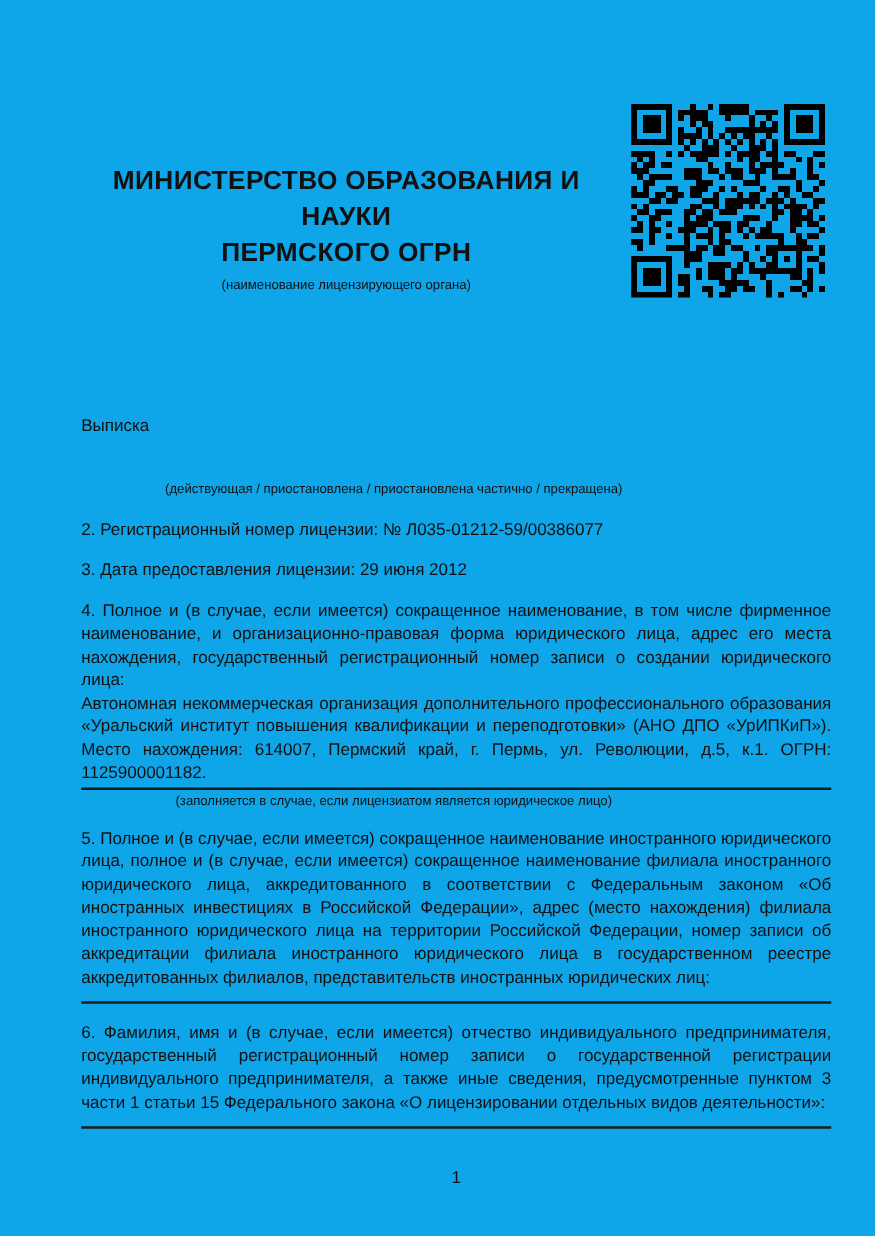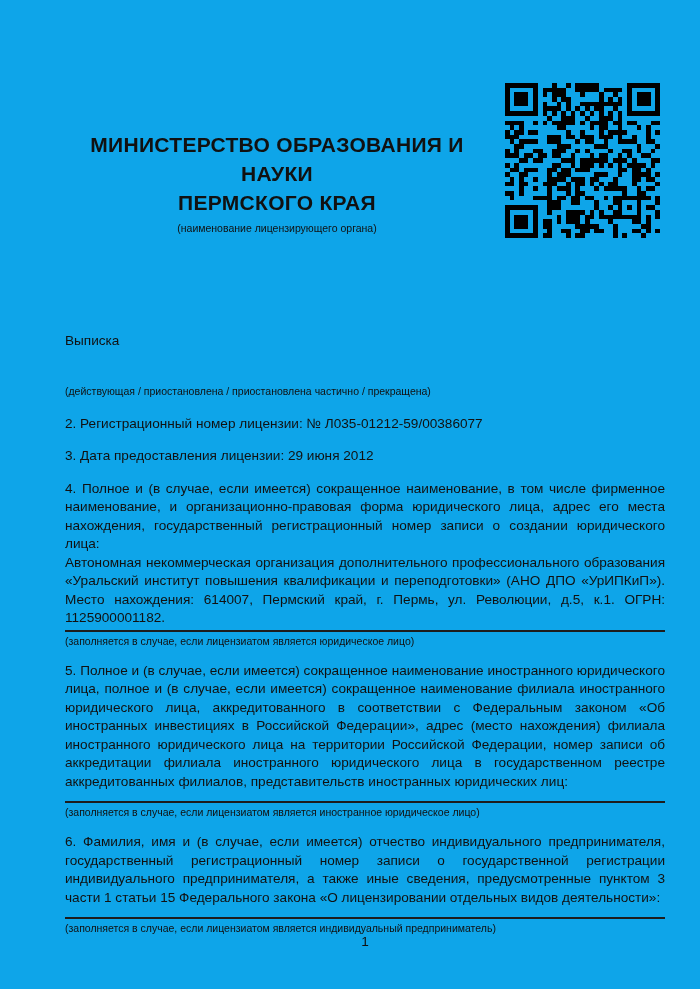--- a/index.html
+++ b/index.html
@@ -14,36 +14,36 @@
   .ministry{position:absolute;left:0;top:130px;width:424px;text-align:center;}
   .ministry-name{font-weight:bold;font-size:21px;line-height:29px;letter-spacing:.3px;}
   .ministry-caption{font-size:10.5px;line-height:13px;margin-top:5px;}
   .qr-wrap{position:absolute;left:440px;top:83px;width:155px;height:155px;}
   .qr-wrap svg{display:block;width:155px;height:155px;}
   .doc-title{text-align:left;margin-bottom:33px;margin-top:35px;}
   .item{margin-bottom:14px;}
   .item-1{margin-bottom:16px;}
   .item-6{margin-bottom:26px;}
   .just{text-align:justify;}
-  .item-note{font-size:10.5px;line-height:15px;text-align:left;padding-right:100px;margin-top:1px;}
-  .fill-caption{font-size:10.5px;line-height:14px;text-align:left;padding-right:100px;margin-top:2px;}
+  .item-note{font-size:10.5px;line-height:15px;text-align:center;padding-right:100px;margin-top:1px;}
+  .fill-caption{font-size:10.5px;line-height:14px;text-align:center;padding-right:100px;margin-top:2px;}
   .rule{border-top:2px solid #1d1d1d;margin-top:2px;height:0;}
   .spacer{height:8px;}
   .page-number{position:absolute;left:65px;right:35px;bottom:38px;text-align:center;font-size:13.6px;}
 </style>
 </head>
 <body>
 
 <div class="page">
 
   <div class="top-area">
     <div class="ministry">
       <div class="ministry-name">
         <div>МИНИСТЕРСТВО ОБРАЗОВАНИЯ И НАУКИ</div>
-        <div>ПЕРМСКОГО КРАЯ</div>
+        <div>ПЕРМСКОГО ОГРН</div>
       </div>
       <div class="ministry-caption">(наименование лицензирующего органа)</div>
     </div>
     <div class="qr-wrap">
       <svg id="qr" viewBox="0 0 33 33" shape-rendering="crispEdges">
           <path d="M0 0h1v1h-1zM1 0h1v1h-1zM2 0h1v1h-1zM3 0h1v1h-1zM4 0h1v1h-1zM5 0h1v1h-1zM6 0h1v1h-1zM10 0h1v1h-1zM13 0h1v1h-1zM15 0h1v1h-1zM16 0h1v1h-1zM17 0h1v1h-1zM18 0h1v1h-1zM19 0h1v1h-1zM26 0h1v1h-1zM27 0h1v1h-1zM28 0h1v1h-1zM29 0h1v1h-1zM30 0h1v1h-1zM31 0h1v1h-1zM32 0h1v1h-1zM0 1h1v1h-1zM6 1h1v1h-1zM8 1h1v1h-1zM9 1h1v1h-1zM10 1h1v1h-1zM11 1h1v1h-1zM12 1h1v1h-1zM15 1h1v1h-1zM16 1h1v1h-1zM17 1h1v1h-1zM18 1h1v1h-1zM19 1h1v1h-1zM21 1h1v1h-1zM22 1h1v1h-1zM23 1h1v1h-1zM24 1h1v1h-1zM26 1h1v1h-1zM32 1h1v1h-1zM0 2h1v1h-1zM2 2h1v1h-1zM3 2h1v1h-1zM4 2h1v1h-1zM6 2h1v1h-1zM8 2h1v1h-1zM10 2h1v1h-1zM11 2h1v1h-1zM12 2h1v1h-1zM16 2h1v1h-1zM20 2h1v1h-1zM23 2h1v1h-1zM26 2h1v1h-1zM28 2h1v1h-1zM29 2h1v1h-1zM30 2h1v1h-1zM32 2h1v1h-1zM0 3h1v1h-1zM2 3h1v1h-1zM3 3h1v1h-1zM4 3h1v1h-1zM6 3h1v1h-1zM10 3h1v1h-1zM12 3h1v1h-1zM13 3h1v1h-1zM20 3h1v1h-1zM22 3h1v1h-1zM24 3h1v1h-1zM26 3h1v1h-1zM28 3h1v1h-1zM29 3h1v1h-1zM30 3h1v1h-1zM32 3h1v1h-1zM0 4h1v1h-1zM2 4h1v1h-1zM3 4h1v1h-1zM4 4h1v1h-1zM6 4h1v1h-1zM8 4h1v1h-1zM11 4h1v1h-1zM13 4h1v1h-1zM16 4h1v1h-1zM17 4h1v1h-1zM18 4h1v1h-1zM19 4h1v1h-1zM20 4h1v1h-1zM21 4h1v1h-1zM22 4h1v1h-1zM23 4h1v1h-1zM24 4h1v1h-1zM26 4h1v1h-1zM28 4h1v1h-1zM29 4h1v1h-1zM30 4h1v1h-1zM32 4h1v1h-1zM0 5h1v1h-1zM6 5h1v1h-1zM8 5h1v1h-1zM9 5h1v1h-1zM10 5h1v1h-1zM11 5h1v1h-1zM13 5h1v1h-1zM15 5h1v1h-1zM17 5h1v1h-1zM19 5h1v1h-1zM20 5h1v1h-1zM23 5h1v1h-1zM26 5h1v1h-1zM32 5h1v1h-1zM0 6h1v1h-1zM1 6h1v1h-1zM2 6h1v1h-1zM3 6h1v1h-1zM4 6h1v1h-1zM5 6h1v1h-1zM6 6h1v1h-1zM8 6h1v1h-1zM10 6h1v1h-1zM12 6h1v1h-1zM14 6h1v1h-1zM16 6h1v1h-1zM18 6h1v1h-1zM20 6h1v1h-1zM22 6h1v1h-1zM24 6h1v1h-1zM26 6h1v1h-1zM27 6h1v1h-1zM28 6h1v1h-1zM29 6h1v1h-1zM30 6h1v1h-1zM31 6h1v1h-1zM32 6h1v1h-1zM9 7h1v1h-1zM12 7h1v1h-1zM13 7h1v1h-1zM14 7h1v1h-1zM17 7h1v1h-1zM20 7h1v1h-1zM21 7h1v1h-1zM22 7h1v1h-1zM24 7h1v1h-1zM0 8h1v1h-1zM1 8h1v1h-1zM2 8h1v1h-1zM3 8h1v1h-1zM6 8h1v1h-1zM8 8h1v1h-1zM10 8h1v1h-1zM11 8h1v1h-1zM12 8h1v1h-1zM13 8h1v1h-1zM14 8h1v1h-1zM16 8h1v1h-1zM18 8h1v1h-1zM19 8h1v1h-1zM20 8h1v1h-1zM21 8h1v1h-1zM23 8h1v1h-1zM24 8h1v1h-1zM26 8h1v1h-1zM27 8h1v1h-1zM31 8h1v1h-1zM32 8h1v1h-1zM1 9h1v1h-1zM3 9h1v1h-1zM11 9h1v1h-1zM12 9h1v1h-1zM18 9h1v1h-1zM20 9h1v1h-1zM21 9h1v1h-1zM24 9h1v1h-1zM28 9h1v1h-1zM30 9h1v1h-1zM0 10h1v1h-1zM2 10h1v1h-1zM3 10h1v1h-1zM5 10h1v1h-1zM6 10h1v1h-1zM13 10h1v1h-1zM16 10h1v1h-1zM20 10h1v1h-1zM22 10h1v1h-1zM23 10h1v1h-1zM24 10h1v1h-1zM25 10h1v1h-1zM30 10h1v1h-1zM32 10h1v1h-1zM0 11h1v1h-1zM1 11h1v1h-1zM2 11h1v1h-1zM9 11h1v1h-1zM10 11h1v1h-1zM11 11h1v1h-1zM13 11h1v1h-1zM14 11h1v1h-1zM16 11h1v1h-1zM17 11h1v1h-1zM18 11h1v1h-1zM20 11h1v1h-1zM21 11h1v1h-1zM22 11h1v1h-1zM24 11h1v1h-1zM27 11h1v1h-1zM30 11h1v1h-1zM1 12h1v1h-1zM3 12h1v1h-1zM4 12h1v1h-1zM5 12h1v1h-1zM6 12h1v1h-1zM9 12h1v1h-1zM10 12h1v1h-1zM11 12h1v1h-1zM15 12h1v1h-1zM17 12h1v1h-1zM18 12h1v1h-1zM21 12h1v1h-1zM24 12h1v1h-1zM25 12h1v1h-1zM26 12h1v1h-1zM27 12h1v1h-1zM30 12h1v1h-1zM31 12h1v1h-1zM2 13h1v1h-1zM3 13h1v1h-1zM11 13h1v1h-1zM12 13h1v1h-1zM13 13h1v1h-1zM19 13h1v1h-1zM20 13h1v1h-1zM21 13h1v1h-1zM28 13h1v1h-1zM32 13h1v1h-1zM0 14h1v1h-1zM2 14h1v1h-1zM6 14h1v1h-1zM7 14h1v1h-1zM10 14h1v1h-1zM11 14h1v1h-1zM12 14h1v1h-1zM15 14h1v1h-1zM17 14h1v1h-1zM22 14h1v1h-1zM25 14h1v1h-1zM26 14h1v1h-1zM28 14h1v1h-1zM31 14h1v1h-1zM0 15h1v1h-1zM1 15h1v1h-1zM2 15h1v1h-1zM4 15h1v1h-1zM5 15h1v1h-1zM7 15h1v1h-1zM8 15h1v1h-1zM10 15h1v1h-1zM11 15h1v1h-1zM14 15h1v1h-1zM18 15h1v1h-1zM20 15h1v1h-1zM21 15h1v1h-1zM24 15h1v1h-1zM26 15h1v1h-1zM29 15h1v1h-1zM30 15h1v1h-1zM3 16h1v1h-1zM4 16h1v1h-1zM6 16h1v1h-1zM7 16h1v1h-1zM12 16h1v1h-1zM13 16h1v1h-1zM14 16h1v1h-1zM16 16h1v1h-1zM17 16h1v1h-1zM18 16h1v1h-1zM19 16h1v1h-1zM20 16h1v1h-1zM21 16h1v1h-1zM23 16h1v1h-1zM24 16h1v1h-1zM25 16h1v1h-1zM27 16h1v1h-1zM31 16h1v1h-1zM32 16h1v1h-1zM0 17h1v1h-1zM2 17h1v1h-1zM10 17h1v1h-1zM11 17h1v1h-1zM14 17h1v1h-1zM16 17h1v1h-1zM17 17h1v1h-1zM18 17h1v1h-1zM20 17h1v1h-1zM22 17h1v1h-1zM24 17h1v1h-1zM26 17h1v1h-1zM27 17h1v1h-1zM28 17h1v1h-1zM29 17h1v1h-1zM31 17h1v1h-1zM1 18h1v1h-1zM2 18h1v1h-1zM4 18h1v1h-1zM5 18h1v1h-1zM6 18h1v1h-1zM9 18h1v1h-1zM10 18h1v1h-1zM12 18h1v1h-1zM13 18h1v1h-1zM15 18h1v1h-1zM16 18h1v1h-1zM17 18h1v1h-1zM24 18h1v1h-1zM25 18h1v1h-1zM27 18h1v1h-1zM28 18h1v1h-1zM30 18h1v1h-1zM0 19h1v1h-1zM3 19h1v1h-1zM4 19h1v1h-1zM9 19h1v1h-1zM11 19h1v1h-1zM12 19h1v1h-1zM13 19h1v1h-1zM19 19h1v1h-1zM20 19h1v1h-1zM21 19h1v1h-1zM24 19h1v1h-1zM27 19h1v1h-1zM28 19h1v1h-1zM29 19h1v1h-1zM30 19h1v1h-1zM32 19h1v1h-1zM1 20h1v1h-1zM3 20h1v1h-1zM6 20h1v1h-1zM9 20h1v1h-1zM10 20h1v1h-1zM11 20h1v1h-1zM12 20h1v1h-1zM14 20h1v1h-1zM15 20h1v1h-1zM16 20h1v1h-1zM18 20h1v1h-1zM19 20h1v1h-1zM23 20h1v1h-1zM27 20h1v1h-1zM28 20h1v1h-1zM30 20h1v1h-1zM31 20h1v1h-1zM0 21h1v1h-1zM1 21h1v1h-1zM3 21h1v1h-1zM4 21h1v1h-1zM8 21h1v1h-1zM9 21h1v1h-1zM10 21h1v1h-1zM13 21h1v1h-1zM15 21h1v1h-1zM16 21h1v1h-1zM18 21h1v1h-1zM20 21h1v1h-1zM22 21h1v1h-1zM23 21h1v1h-1zM27 21h1v1h-1zM32 21h1v1h-1zM3 22h1v1h-1zM6 22h1v1h-1zM9 22h1v1h-1zM11 22h1v1h-1zM12 22h1v1h-1zM13 22h1v1h-1zM15 22h1v1h-1zM19 22h1v1h-1zM21 22h1v1h-1zM22 22h1v1h-1zM23 22h1v1h-1zM24 22h1v1h-1zM25 22h1v1h-1zM28 22h1v1h-1zM30 22h1v1h-1zM31 22h1v1h-1zM0 23h1v1h-1zM1 23h1v1h-1zM3 23h1v1h-1zM9 23h1v1h-1zM13 23h1v1h-1zM15 23h1v1h-1zM16 23h1v1h-1zM25 23h1v1h-1zM28 23h1v1h-1zM29 23h1v1h-1zM1 24h1v1h-1zM6 24h1v1h-1zM7 24h1v1h-1zM8 24h1v1h-1zM9 24h1v1h-1zM11 24h1v1h-1zM12 24h1v1h-1zM14 24h1v1h-1zM15 24h1v1h-1zM17 24h1v1h-1zM18 24h1v1h-1zM21 24h1v1h-1zM23 24h1v1h-1zM24 24h1v1h-1zM25 24h1v1h-1zM26 24h1v1h-1zM27 24h1v1h-1zM28 24h1v1h-1zM29 24h1v1h-1zM30 24h1v1h-1zM32 24h1v1h-1zM9 25h1v1h-1zM10 25h1v1h-1zM11 25h1v1h-1zM14 25h1v1h-1zM15 25h1v1h-1zM19 25h1v1h-1zM23 25h1v1h-1zM24 25h1v1h-1zM28 25h1v1h-1zM32 25h1v1h-1zM0 26h1v1h-1zM1 26h1v1h-1zM2 26h1v1h-1zM3 26h1v1h-1zM4 26h1v1h-1zM5 26h1v1h-1zM6 26h1v1h-1zM9 26h1v1h-1zM10 26h1v1h-1zM11 26h1v1h-1zM19 26h1v1h-1zM22 26h1v1h-1zM24 26h1v1h-1zM26 26h1v1h-1zM28 26h1v1h-1zM30 26h1v1h-1zM31 26h1v1h-1zM0 27h1v1h-1zM6 27h1v1h-1zM9 27h1v1h-1zM13 27h1v1h-1zM14 27h1v1h-1zM15 27h1v1h-1zM16 27h1v1h-1zM18 27h1v1h-1zM20 27h1v1h-1zM23 27h1v1h-1zM24 27h1v1h-1zM28 27h1v1h-1zM32 27h1v1h-1zM0 28h1v1h-1zM2 28h1v1h-1zM3 28h1v1h-1zM4 28h1v1h-1zM6 28h1v1h-1zM11 28h1v1h-1zM13 28h1v1h-1zM14 28h1v1h-1zM15 28h1v1h-1zM17 28h1v1h-1zM18 28h1v1h-1zM20 28h1v1h-1zM21 28h1v1h-1zM22 28h1v1h-1zM23 28h1v1h-1zM24 28h1v1h-1zM25 28h1v1h-1zM26 28h1v1h-1zM27 28h1v1h-1zM28 28h1v1h-1zM30 28h1v1h-1zM32 28h1v1h-1zM0 29h1v1h-1zM2 29h1v1h-1zM3 29h1v1h-1zM4 29h1v1h-1zM6 29h1v1h-1zM8 29h1v1h-1zM9 29h1v1h-1zM11 29h1v1h-1zM13 29h1v1h-1zM14 29h1v1h-1zM15 29h1v1h-1zM17 29h1v1h-1zM22 29h1v1h-1zM27 29h1v1h-1zM28 29h1v1h-1zM30 29h1v1h-1zM0 30h1v1h-1zM2 30h1v1h-1zM3 30h1v1h-1zM4 30h1v1h-1zM6 30h1v1h-1zM8 30h1v1h-1zM9 30h1v1h-1zM15 30h1v1h-1zM16 30h1v1h-1zM17 30h1v1h-1zM18 30h1v1h-1zM19 30h1v1h-1zM23 30h1v1h-1zM29 30h1v1h-1zM30 30h1v1h-1zM0 31h1v1h-1zM6 31h1v1h-1zM9 31h1v1h-1zM12 31h1v1h-1zM13 31h1v1h-1zM16 31h1v1h-1zM17 31h1v1h-1zM19 31h1v1h-1zM20 31h1v1h-1zM23 31h1v1h-1zM27 31h1v1h-1zM28 31h1v1h-1zM30 31h1v1h-1zM32 31h1v1h-1zM0 32h1v1h-1zM1 32h1v1h-1zM2 32h1v1h-1zM3 32h1v1h-1zM4 32h1v1h-1zM5 32h1v1h-1zM6 32h1v1h-1zM8 32h1v1h-1zM9 32h1v1h-1zM13 32h1v1h-1zM15 32h1v1h-1zM16 32h1v1h-1zM23 32h1v1h-1zM25 32h1v1h-1zM29 32h1v1h-1z" fill="#000"></path>
         </svg>
     </div>
   </div>
 
@@ -67,26 +67,24 @@
     <div class="item-text just">4. Полное и (в случае, если имеется) сокращенное наименование, в том числе фирменное наименование, и организационно-правовая форма юридического лица, адрес его места нахождения, государственный регистрационный номер записи о создании юридического лица:</div>
     <div class="item-text just">Автономная некоммерческая организация дополнительного профессионального образования «Уральский институт повышения квалификации и переподготовки» (АНО ДПО «УрИПКиП»). Место нахождения: 614007, Пермский край, г. Пермь, ул. Революции, д.5, к.1. ОГРН: 1125900001182.</div>
     <div class="rule"></div>
     <div class="fill-caption">(заполняется в случае, если лицензиатом является юридическое лицо)</div>
   </div>
 
   <div class="item">
     <div class="item-text just">5. Полное и (в случае, если имеется) сокращенное наименование иностранного юридического лица, полное и (в случае, если имеется) сокращенное наименование филиала иностранного юридического лица, аккредитованного в соответствии с Федеральным законом «Об иностранных инвестициях в Российской Федерации», адрес (место нахождения) филиала иностранного юридического лица на территории Российской Федерации, номер записи об аккредитации филиала иностранного юридического лица в государственном реестре аккредитованных филиалов, представительств иностранных юридических лиц:</div>
     <div class="spacer"></div>
     <div class="rule"></div>
-    <div class="fill-caption">(заполняется в случае, если лицензиатом является иностранное юридическое лицо)</div>
   </div>
 
   <div class="item item-6">
     <div class="item-text just">6. Фамилия, имя и (в случае, если имеется) отчество индивидуального предпринимателя, государственный регистрационный номер записи о государственной регистрации индивидуального предпринимателя, а также иные сведения, предусмотренные пунктом 3 части 1 статьи 15 Федерального закона «О лицензировании отдельных видов деятельности»:</div>
     <div class="spacer"></div>
     <div class="rule"></div>
-    <div class="fill-caption">(заполняется в случае, если лицензиатом является индивидуальный предприниматель)</div>
   </div>
 
 
   <div class="page-number">1</div>
 
 </div>
 
 </body></html>

